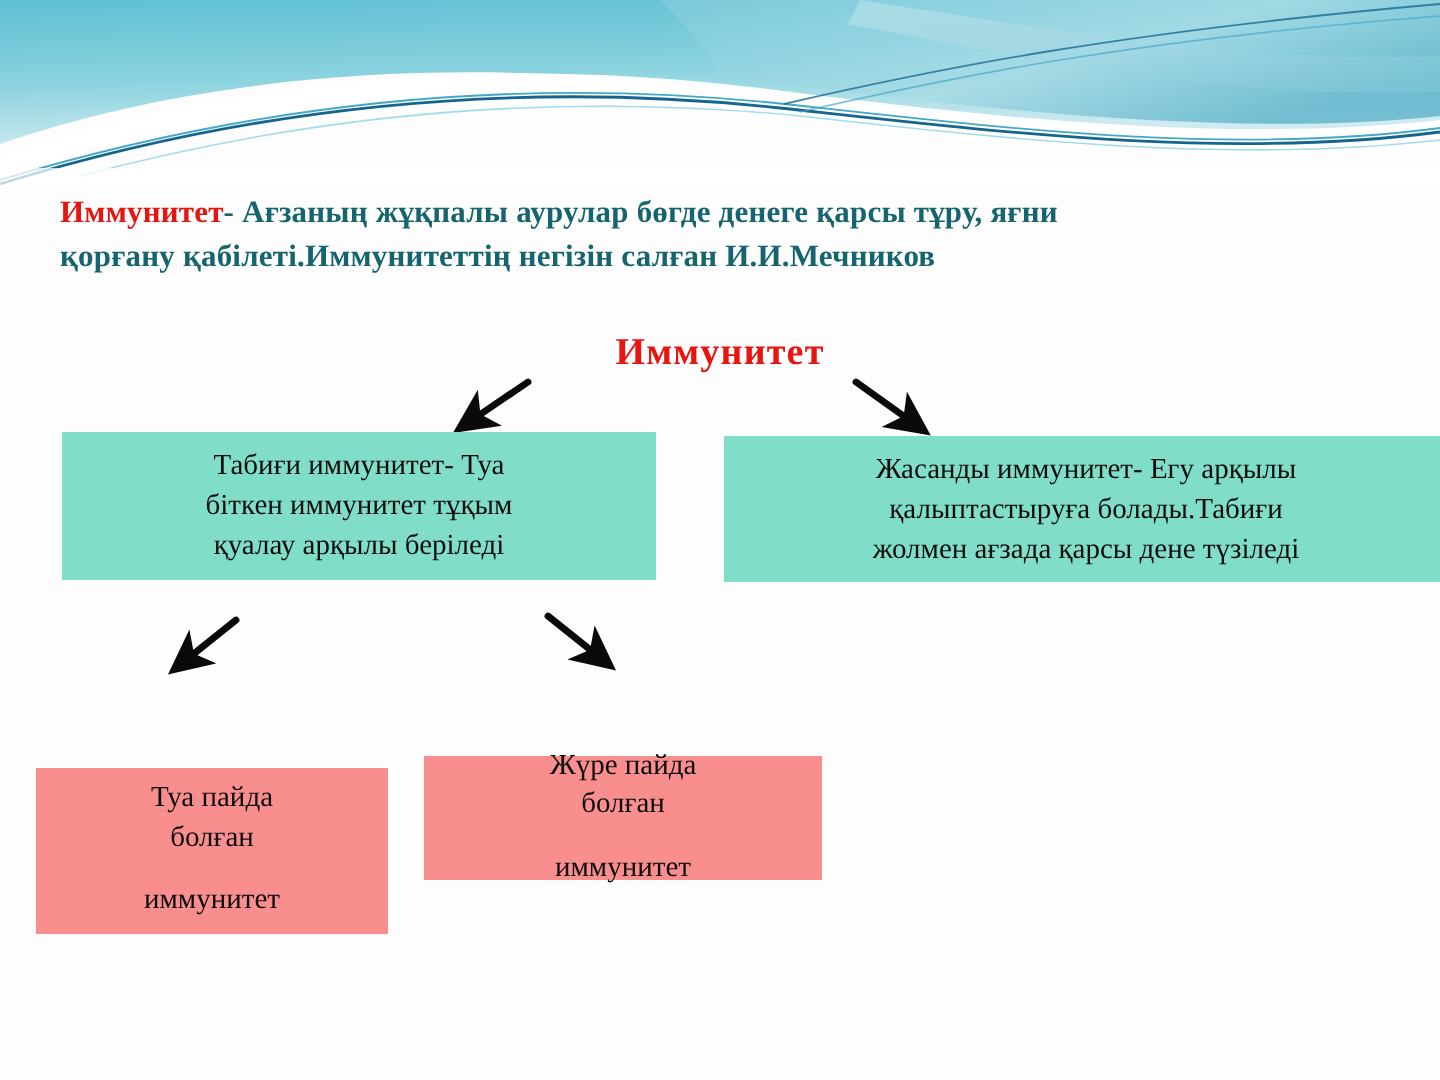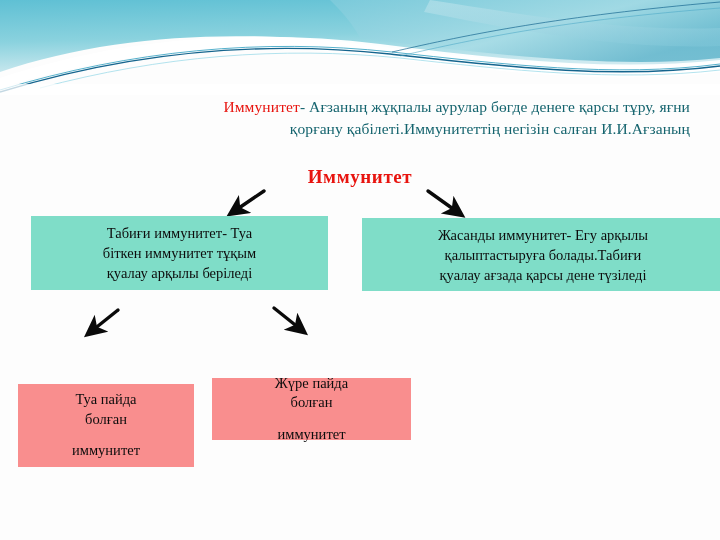--- a/index.html
+++ b/index.html
@@ -35,24 +35,23 @@
   #header-banner svg { display: block; }
 
   
   #title-block {
     position: absolute;
     left: 30px;
     top: 96px;
     width: 660px;
     font-size: 15.5px;
     line-height: 1.45;
-    font-weight: normal;
+    font-weight: bold;
     color: #15646e;
     letter-spacing: 0.1px;
-    text-align: right;
   }
   #title-block .kw {
     color: #e8140f;
   }
 
   
   #root-heading {
     position: absolute;
     left: 0;
     top: 166px;
@@ -165,21 +164,21 @@
       <path d="M392,52 C470,34 560,16 720,2" fill="none" stroke="#1b6a92" stroke-width="0.9" opacity="0.8"></path>
       <path d="M400,56 C478,38 566,20 720,8" fill="none" stroke="#49a7c6" stroke-width="0.8" opacity="0.7"></path>
 
       <rect x="0" y="84" width="720" height="11" fill="#ffffff" opacity="0.75"></rect>
     </svg>
   </div>
 
   <div id="title-block">
     <span class="kw">Иммунитет</span><span>- Ағзаның жұқпалы аурулар бөгде денеге қарсы тұру, яғни</span>
     <br>
-    <span>қорғану қабілеті.Иммунитеттің негізін салған И.И.Ағзаның</span>
+    <span>қорғану қабілеті.Иммунитеттің негізін салған И.И.Мечников</span>
   </div>
 
   <div id="root-heading">
     <span>Иммунитет</span>
   </div>
 
   <svg id="arrow-layer" viewBox="0 0 720 540" xmlns="http://www.w3.org/2000/svg">
     <defs>
       <marker id="ah" markerWidth="7" markerHeight="7" refX="3.2" refY="3.2" orient="auto">
         <path d="M0,0 L6.6,3.2 L0,6.4 L1.7,3.2 Z" fill="#0a0a0a"></path>
@@ -205,21 +204,21 @@
 
   <div id="box-natural" class="node-box teal">
     <span class="nowrapline">Табиғи иммунитет- Туа</span>
     <span class="nowrapline">біткен иммунитет тұқым</span>
     <span class="nowrapline">қуалау арқылы беріледі</span>
   </div>
 
   <div id="box-artificial" class="node-box teal">
     <span class="nowrapline">Жасанды иммунитет- Егу арқылы</span>
     <span class="nowrapline">қалыптастыруға болады.Табиғи</span>
-    <span class="nowrapline">қуалау ағзада қарсы дене түзіледі</span>
+    <span class="nowrapline">жолмен ағзада қарсы дене түзіледі</span>
   </div>
 
   <div id="box-innate" class="node-box pink">
     <span class="nowrapline">Туа пайда</span>
     <span class="nowrapline">болған</span>
     <span class="nowrapline line-gap">иммунитет</span>
   </div>
 
   <div id="box-acquired" class="node-box pink">
     <span class="nowrapline">Жүре пайда</span>

